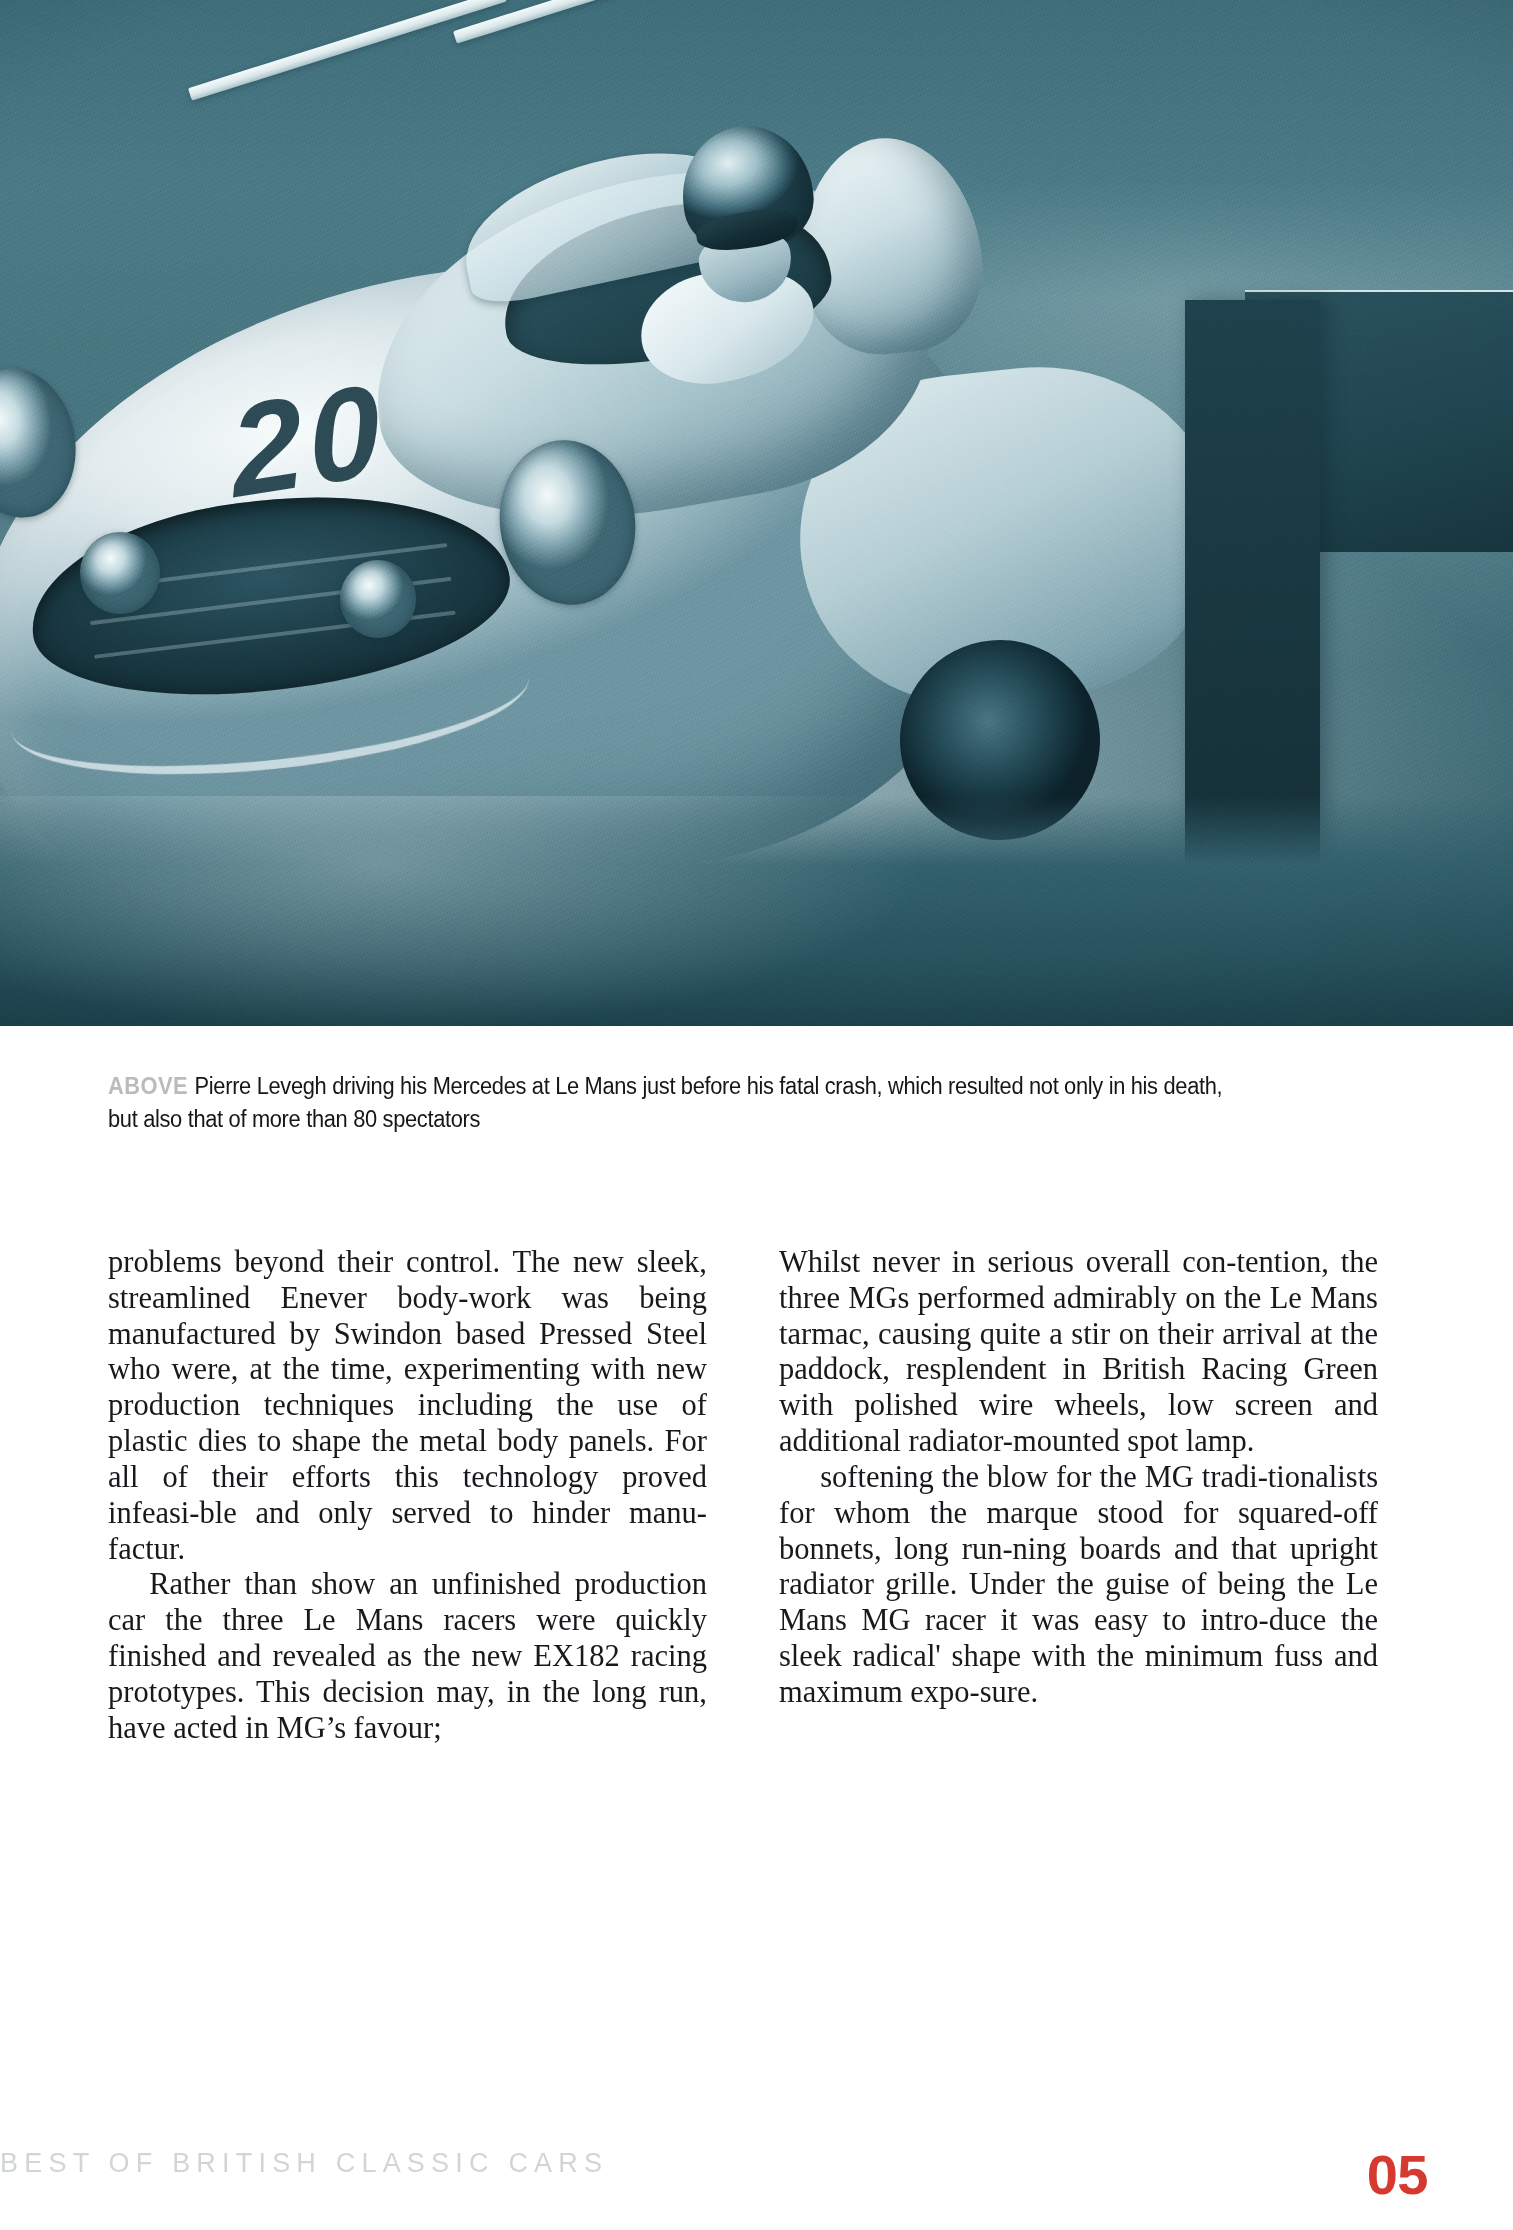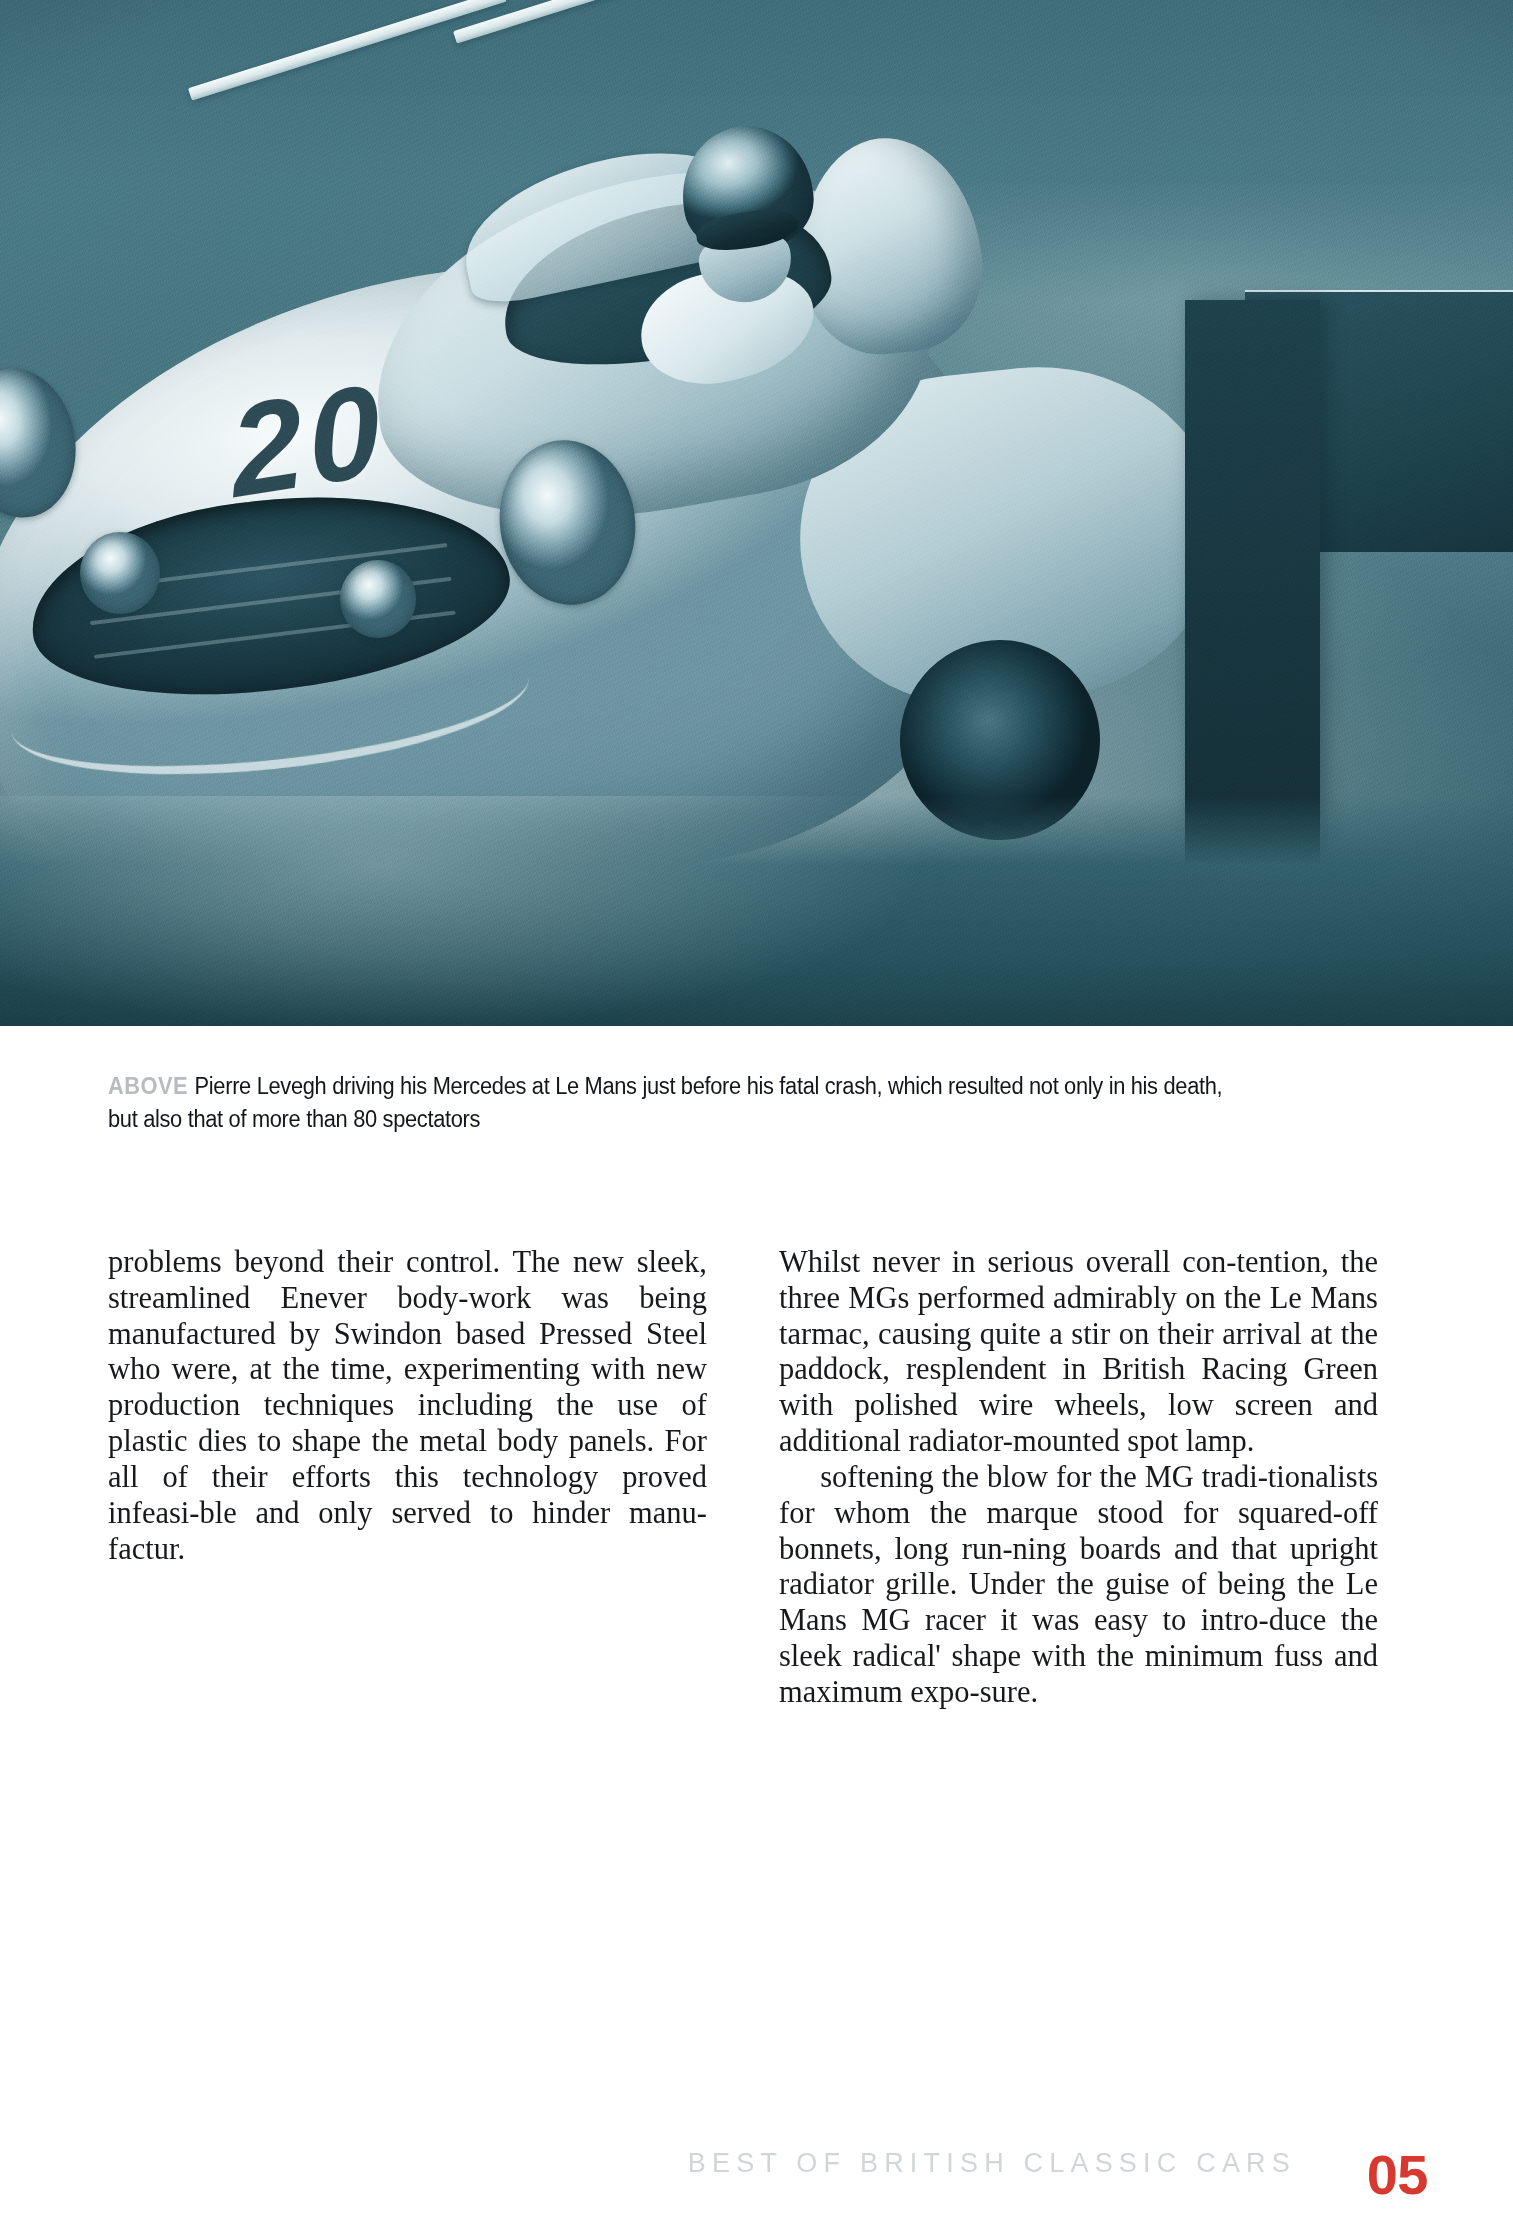--- a/index.html
+++ b/index.html
@@ -370,21 +370,21 @@
   }
   .col p { margin: 0; }
   .col p + p { text-indent: 1.35em; }
 
   
   .footer-title {
     position: absolute;
     left: 0;
     top: 2148px;
     width: 1296px;
-    text-align: right;
+    text-align: left;
     font-family: "Liberation Sans", sans-serif;
     font-size: 27px;
     font-weight: 400;
     letter-spacing: 6.2px;
     color: #d2d5d7;
     white-space: nowrap;
   }
   .page-number {
     position: absolute;
     right: 85px;
@@ -447,20 +447,21 @@
     <div class="photo-vignette"></div>
   </div>
 
   <div class="caption">
     <span class="above-tag">ABOVE</span><span>Pierre Levegh driving his Mercedes at Le Mans just before his fatal crash, which resulted not only in his death, but also that of more than 80 spectators</span>
   </div>
 
   <div class="columns">
     <div class="col">
       <p>problems beyond their control. The new sleek, streamlined Enever body-work was being manufactured by Swindon based Pressed Steel who were, at the time, experimenting with new production techniques including the use of plastic dies to shape the metal body panels. For all of their efforts this technology proved infeasi-ble and only served to hinder manu-factur.</p>
+      <p>Rather than show an unfinished production car the three Le Mans racers were quickly finished and revealed as the new EX182 racing prototypes. This decision may, in the long run, have acted in MG’s favour;</p>
     </div>
     <div class="col">
       <p>Whilst never in serious overall con-tention, the three MGs performed admirably on the Le Mans tarmac, causing quite a stir on their arrival at the paddock, resplendent in British Racing Green with polished wire wheels, low screen and additional radiator-mounted      spot      lamp.</p>
       <p>softening the blow for the MG tradi-tionalists for whom the marque stood for squared-off bonnets, long run-ning boards and that upright radiator grille. Under the guise of being the Le Mans MG racer it was easy to intro-duce the sleek radical' shape with the minimum fuss and maximum expo-sure.</p>
     </div>
   </div>
 
   <div class="footer-title">BEST OF BRITISH CLASSIC CARS</div>
   <div class="page-number">05</div>
 

